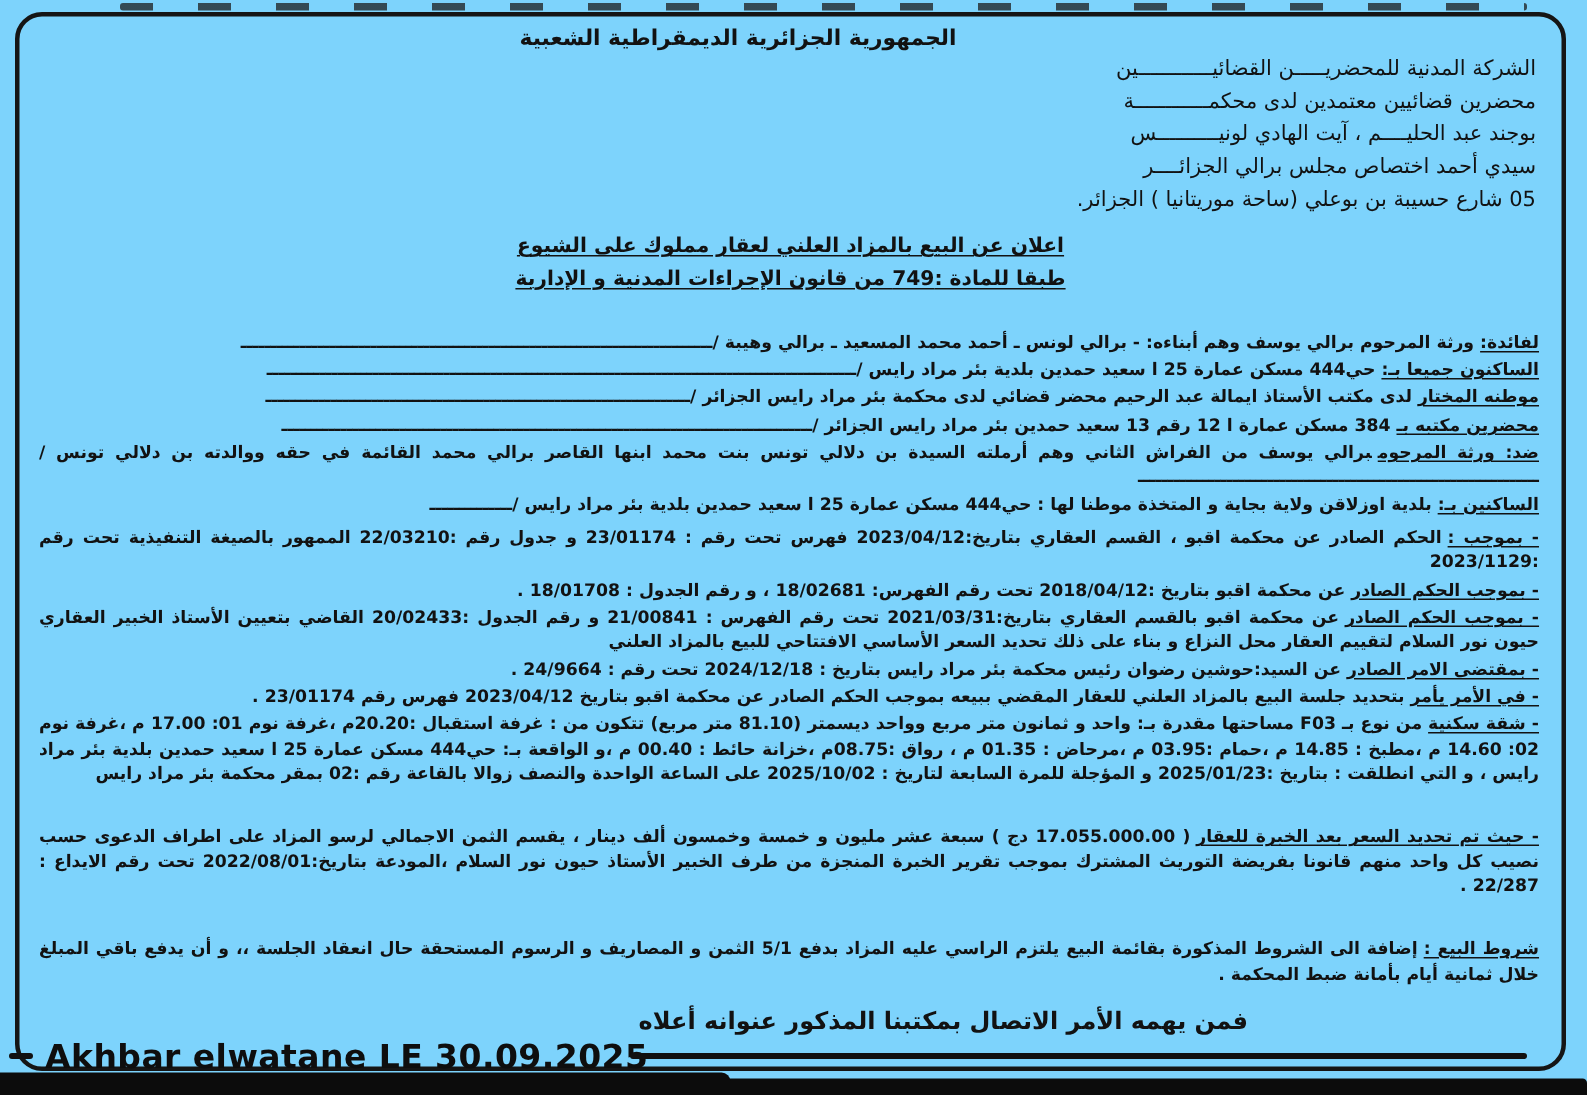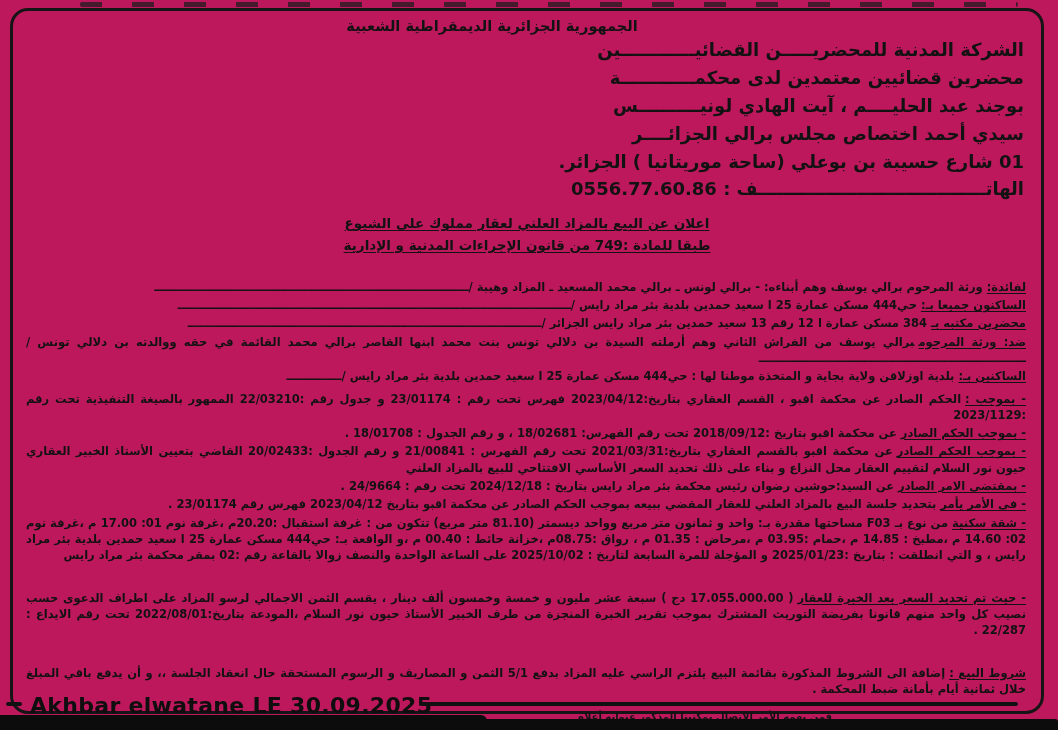--- a/index.html
+++ b/index.html
@@ -7,21 +7,21 @@
     padding: 0;
     width: 1058px;
     height: 730px;
     background: #ffffff;
     font-family: "DejaVu Sans", sans-serif;
     overflow: hidden;
   }
   .scan-page {
     position: absolute;
     inset: 0;
-    background: #be185d;
+    background: #7dd3fc;
   }
   
   .scan-top-dashes {
     position: absolute;
     top: 2px; left: 80px; right: 40px; height: 5px;
     background: repeating-linear-gradient(90deg, #1c1c1c 0 22px, transparent 22px 52px);
     opacity: .75;
     border-radius: 2px;
   }
   .scan-bottom-bar {
@@ -51,22 +51,22 @@
     text-align: center;
     font-weight: bold;
     font-size: 14.5px;
     transform: translateX(-35px);
     margin-top: 4px;
     letter-spacing: .5px;
   }
   .office-block {
     direction: rtl;
     text-align: right;
-    font-weight: bold;
-    font-size: 18px;
+    font-weight: normal;
+    font-size: 14px;
     line-height: 1.55;
     margin: 2px 8px 0 0;
   }
   .phone-line { white-space: nowrap; }
   .phone-number { letter-spacing: .5px; }
   .notice-title {
     direction: rtl;
     text-align: center;
     font-weight: bold;
     font-size: 13.5px;
@@ -90,21 +90,21 @@
     text-decoration: underline;
     text-underline-offset: 2px;
     margin-inline-end: 4px;
   }
   .gap-md { margin-top: 26px; }
   .gap-sm { margin-top: 6px; }
   .closing-line {
     direction: rtl;
     text-align: right;
     font-weight: bold;
-    font-size: 10px;
+    font-size: 16px;
     margin: 14px 200px 0 0;
   }
   .footer-publication {
     position: absolute;
     left: 30px; bottom: 12px;
     font-weight: bold;
     font-size: 22px;
     letter-spacing: .3px;
     color: #0e0e0e;
     white-space: nowrap;
@@ -135,40 +135,37 @@
 
   <div class="content">
 
     <div class="republic-header">الجمهورية الجزائرية الديمقراطية الشعبية</div>
 
     <div class="office-block">
       <div>الشركة المدنية للمحضريـــــن القضائيــــــــــــين</div>
       <div>محضرين قضائيين معتمدين لدى محكمــــــــــــة</div>
       <div>بوجند عبد الحليــــم ، آيت الهادي لونيــــــــــس</div>
       <div>سيدي أحمد اختصاص مجلس برالي الجزائــــر</div>
-      <div>01 شارع حسيبة بن بوعلي (ساحة موريتانيا ) الجزائر.</div>
-      <div class="phone-line">
-        <span>الهاتـــــــــــــــــــــــــــــــــــــف :</span>
-        <span class="phone-number">0556.77.60.86</span>
-      </div>
+      <div>05 شارع حسيبة بن بوعلي (ساحة موريتانيا ) الجزائر.</div>
     </div>
 
     <div class="notice-title">
       <div><span class="t-line">اعلان عن البيع بالمزاد العلني لعقار مملوك على الشيوع</span></div>
       <div><span class="t-line">طبقا للمادة :749 من قانون الإجراءات المدنية و الإدارية</span></div>
     </div>
 
     <div class="paragraphs">
-      <p class="para"><span class="lead">لفائدة:</span><span>ورثة المرحوم برالي يوسف وهم أبناءه: - برالي لونس ـ برالي محمد المسعيد ـ المزاد وهيبة /ــــــــــــــــــــــــــــــــــــــــــــــــــــــــــــــــــــــــــــــــ</span></p>
+      <p class="para"><span class="lead">لفائدة:</span><span>ورثة المرحوم برالي يوسف وهم أبناءه: - برالي لونس ـ أحمد محمد المسعيد ـ برالي وهيبة /ــــــــــــــــــــــــــــــــــــــــــــــــــــــــــــــــــــــــــــــــ</span></p>
       <p class="para"><span class="lead">الساكنون جميعا بـ:</span><span>حي444 مسكن عمارة 25 ا سعيد حمدين بلدية بئر مراد رايس /ــــــــــــــــــــــــــــــــــــــــــــــــــــــــــــــــــــــــــــــــــــــــــــــــــــ</span></p>
+      <p class="para"><span class="lead">موطنه المختار</span><span>لدى مكتب الأستاذ ايمالة عبد الرحيم محضر قضائي لدى محكمة بئر مراد رايس الجزائر /ــــــــــــــــــــــــــــــــــــــــــــــــــــــــــــــــــــــــ</span></p>
       <p class="para"><span class="lead">محضرين مكتبه بـ</span><span>384 مسكن عمارة ا 12 رقم 13 سعيد حمدين بئر مراد رايس الجزائر /ــــــــــــــــــــــــــــــــــــــــــــــــــــــــــــــــــــــــــــــــــــــــــ</span></p>
       <p class="para"><span class="lead">ضد: ورثة المرحوم</span><span>برالي يوسف من الفراش الثاني وهم أرملته السيدة بن دلالي تونس بنت محمد ابنها القاصر برالي محمد القائمة في حقه ووالدته بن دلالي تونس /ــــــــــــــــــــــــــــــــــــــــــــــــــــــــــــــــــــ</span></p>
       <p class="para"><span class="lead">الساكنين بـ:</span><span>بلدية اوزلاقن ولاية بجاية و المتخذة موطنا لها : حي444 مسكن عمارة 25 ا سعيد حمدين بلدية بئر مراد رايس /ــــــــــــــ</span></p>
       <p class="para gap-sm"><span class="lead">- بموجب :</span><span>الحكم الصادر عن محكمة اقبو ، القسم العقاري بتاريخ:2023/04/12 فهرس تحت رقم : 23/01174 و جدول رقم :22/03210 الممهور بالصيغة التنفيذية تحت رقم :2023/1129</span></p>
-      <p class="para"><span class="lead">- بموجب الحكم الصادر</span><span>عن محكمة اقبو بتاريخ :2018/09/12 تحت رقم الفهرس: 18/02681 ، و رقم الجدول : 18/01708 .</span></p>
+      <p class="para"><span class="lead">- بموجب الحكم الصادر</span><span>عن محكمة اقبو بتاريخ :2018/04/12 تحت رقم الفهرس: 18/02681 ، و رقم الجدول : 18/01708 .</span></p>
       <p class="para"><span class="lead">- بموجب الحكم الصادر</span><span>عن محكمة اقبو بالقسم العقاري بتاريخ:2021/03/31 تحت رقم الفهرس : 21/00841 و رقم الجدول :20/02433 القاضي بتعيين الأستاذ الخبير العقاري حيون نور السلام لتقييم العقار محل النزاع و بناء على ذلك تحديد السعر الأساسي الافتتاحي للبيع بالمزاد العلني</span></p>
       <p class="para"><span class="lead">- بمقتضى الامر الصادر</span><span>عن السيد:حوشين رضوان رئيس محكمة بئر مراد رايس بتاريخ : 2024/12/18 تحت رقم : 24/9664 .</span></p>
       <p class="para"><span class="lead">- في الأمر يأمر</span><span>بتحديد جلسة البيع بالمزاد العلني للعقار المقضي ببيعه بموجب الحكم الصادر عن محكمة اقبو بتاريخ 2023/04/12 فهرس رقم 23/01174 .</span></p>
       <p class="para"><span class="lead">- شقة سكنية</span><span>من نوع بـ F03 مساحتها مقدرة بـ: واحد و ثمانون متر مربع وواحد ديسمتر (81.10 متر مربع) تتكون من : غرفة استقبال :20.20م ،غرفة نوم 01: 17.00 م ،غرفة نوم 02: 14.60 م ،مطبخ : 14.85 م ،حمام :03.95 م ،مرحاض : 01.35 م ، رواق :08.75م ،خزانة حائط : 00.40 م ،و الواقعة بـ: حي444 مسكن عمارة 25 ا سعيد حمدين بلدية بئر مراد رايس ، و التي انطلقت : بتاريخ :2025/01/23 و المؤجلة للمرة السابعة لتاريخ : 2025/10/02 على الساعة الواحدة والنصف زوالا بالقاعة رقم :02 بمقر محكمة بئر مراد رايس</span></p>
       <p class="para gap-md"><span class="lead">- حيث تم تحديد السعر بعد الخبرة للعقار</span><span>( 17.055.000.00 دج ) سبعة عشر مليون و خمسة وخمسون ألف دينار ، يقسم الثمن الاجمالي لرسو المزاد على اطراف الدعوى حسب نصيب كل واحد منهم قانونا بفريضة التوريث المشترك بموجب تقرير الخبرة المنجزة من طرف الخبير الأستاذ حيون نور السلام ،المودعة بتاريخ:2022/08/01 تحت رقم الايداع : 22/287 .</span></p>
       <p class="para gap-md"><span class="lead">شروط البيع :</span><span>إضافة الى الشروط المذكورة بقائمة البيع يلتزم الراسي عليه المزاد بدفع 5/1 الثمن و المصاريف و الرسوم المستحقة حال انعقاد الجلسة ،، و أن يدفع باقي المبلغ خلال ثمانية أيام بأمانة ضبط المحكمة .</span></p>
     </div>
 
     <div class="closing-line">فمن يهمه الأمر الاتصال بمكتبنا المذكور عنوانه أعلاه</div>
 

